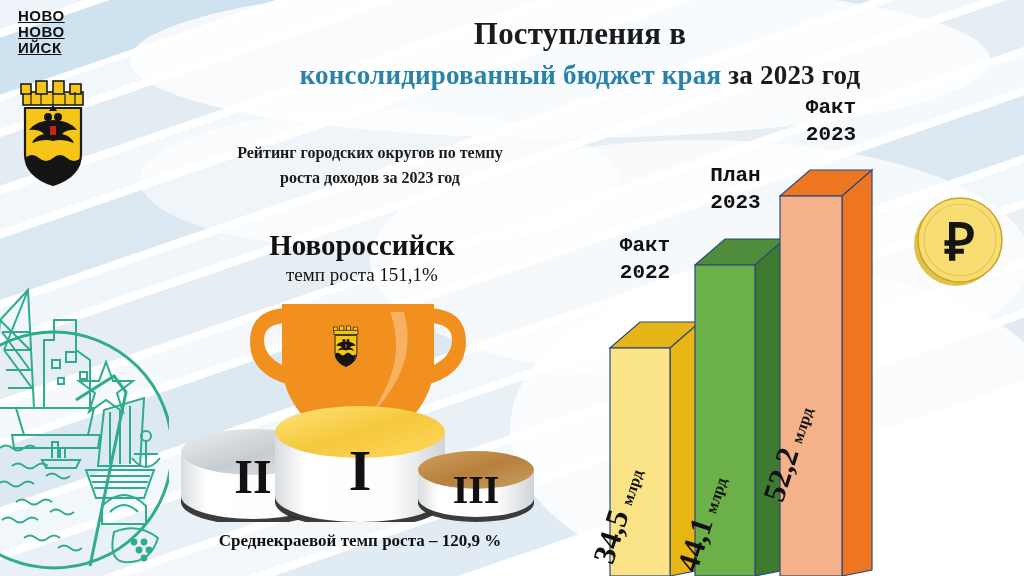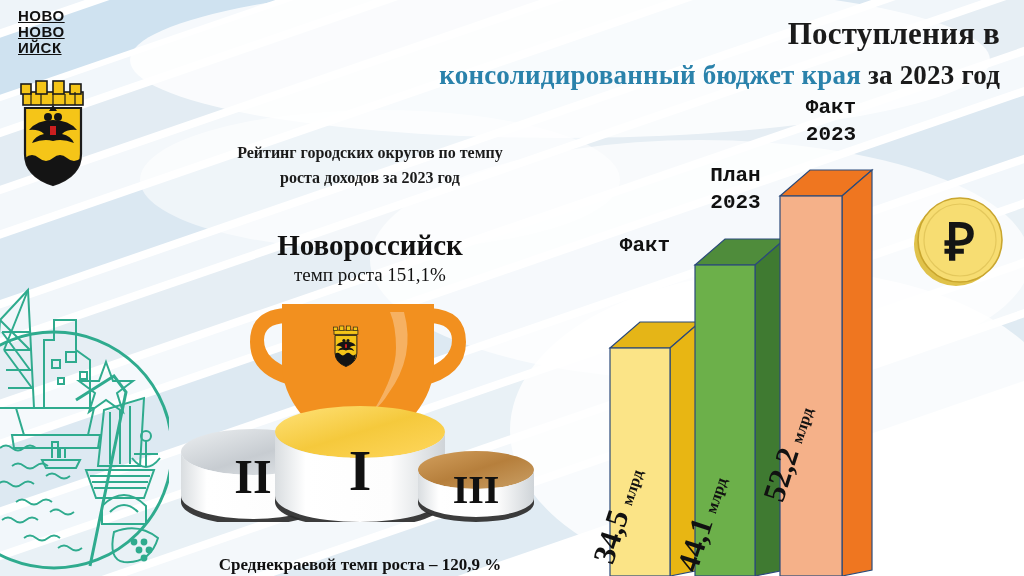--- a/index.html
+++ b/index.html
@@ -24,53 +24,53 @@
 
   
   #coat{position:absolute;left:13px;top:80px;width:80px;height:108px;}
 
   
   #cityart{position:absolute;left:-6px;top:280px;width:175px;height:300px;}
 
   
   #title{
     position:absolute;left:160px;top:14px;width:840px;
-    text-align:right;
+    text-align:center;
   }
   #title .l1{
     font-size:31px;font-weight:700;color:#1b1b1b;line-height:40px;
     letter-spacing:.2px;
   }
   #title .l2{
     font-size:27px;font-weight:700;line-height:42px;letter-spacing:.2px;
     color:#1b1b1b;
   }
   #title .l2 .blue{color:#2a82ab;}
 
   
   #subtitle{
     position:absolute;left:150px;top:140px;width:440px;
     text-align:center;font-size:16px;font-weight:700;color:#1b1b1b;
     line-height:25px;
   }
 
   
   #winner{
-    position:absolute;left:180px;top:228px;width:380px;text-align:center;
+    position:absolute;left:172px;top:228px;width:380px;text-align:center;
   }
   #winner .city{font-size:29px;font-weight:700;color:#111;line-height:34px;}
   #winner .rate{font-size:19px;font-weight:400;color:#111;line-height:26px;}
 
   
   #podium-wrap{position:absolute;left:178px;top:292px;width:360px;height:230px;}
 
   
   #footnote{
     position:absolute;left:150px;top:531px;width:420px;text-align:center;
-    font-size:17px;font-weight:700;color:#111;margin-top:24px;
+    font-size:17px;font-weight:700;color:#111;
   }
 
   
   #chart{position:absolute;left:596px;top:100px;width:320px;height:476px;}
   .bar-label{
     position:absolute;text-align:center;font-size:21px;font-weight:700;
     color:#111;line-height:27px;white-space:nowrap;font-family:Liberation Mono, monospace;
   }
   .bar-value{
     position:absolute;
@@ -335,20 +335,21 @@
       <g>
         <polygon points="184,96 214,70 276,70 246,96" fill="#ef7620" stroke="#2b4a7a" stroke-width="1.2"></polygon>
         <polygon points="246,96 276,70 276,470 246,476" fill="#ef7620" stroke="#2b4a7a" stroke-width="1.2"></polygon>
         <rect x="184" y="96" width="62" height="380" fill="#f5b189" stroke="#2b4a7a" stroke-width="1.2"></rect>
       </g>
     </svg>
 
     
     <div class="bar-label" style="left:-6px;top:132px;width:110px;">
       <div>Факт</div>
+      <div>2022</div>
     </div>
     <div class="bar-label" style="left:82px;top:62px;width:115px;">
       <div>План</div>
       <div>2023</div>
     </div>
     <div class="bar-label" style="left:176px;top:-6px;width:118px;">
       <div>Факт</div>
       <div>2023</div>
     </div>
 

